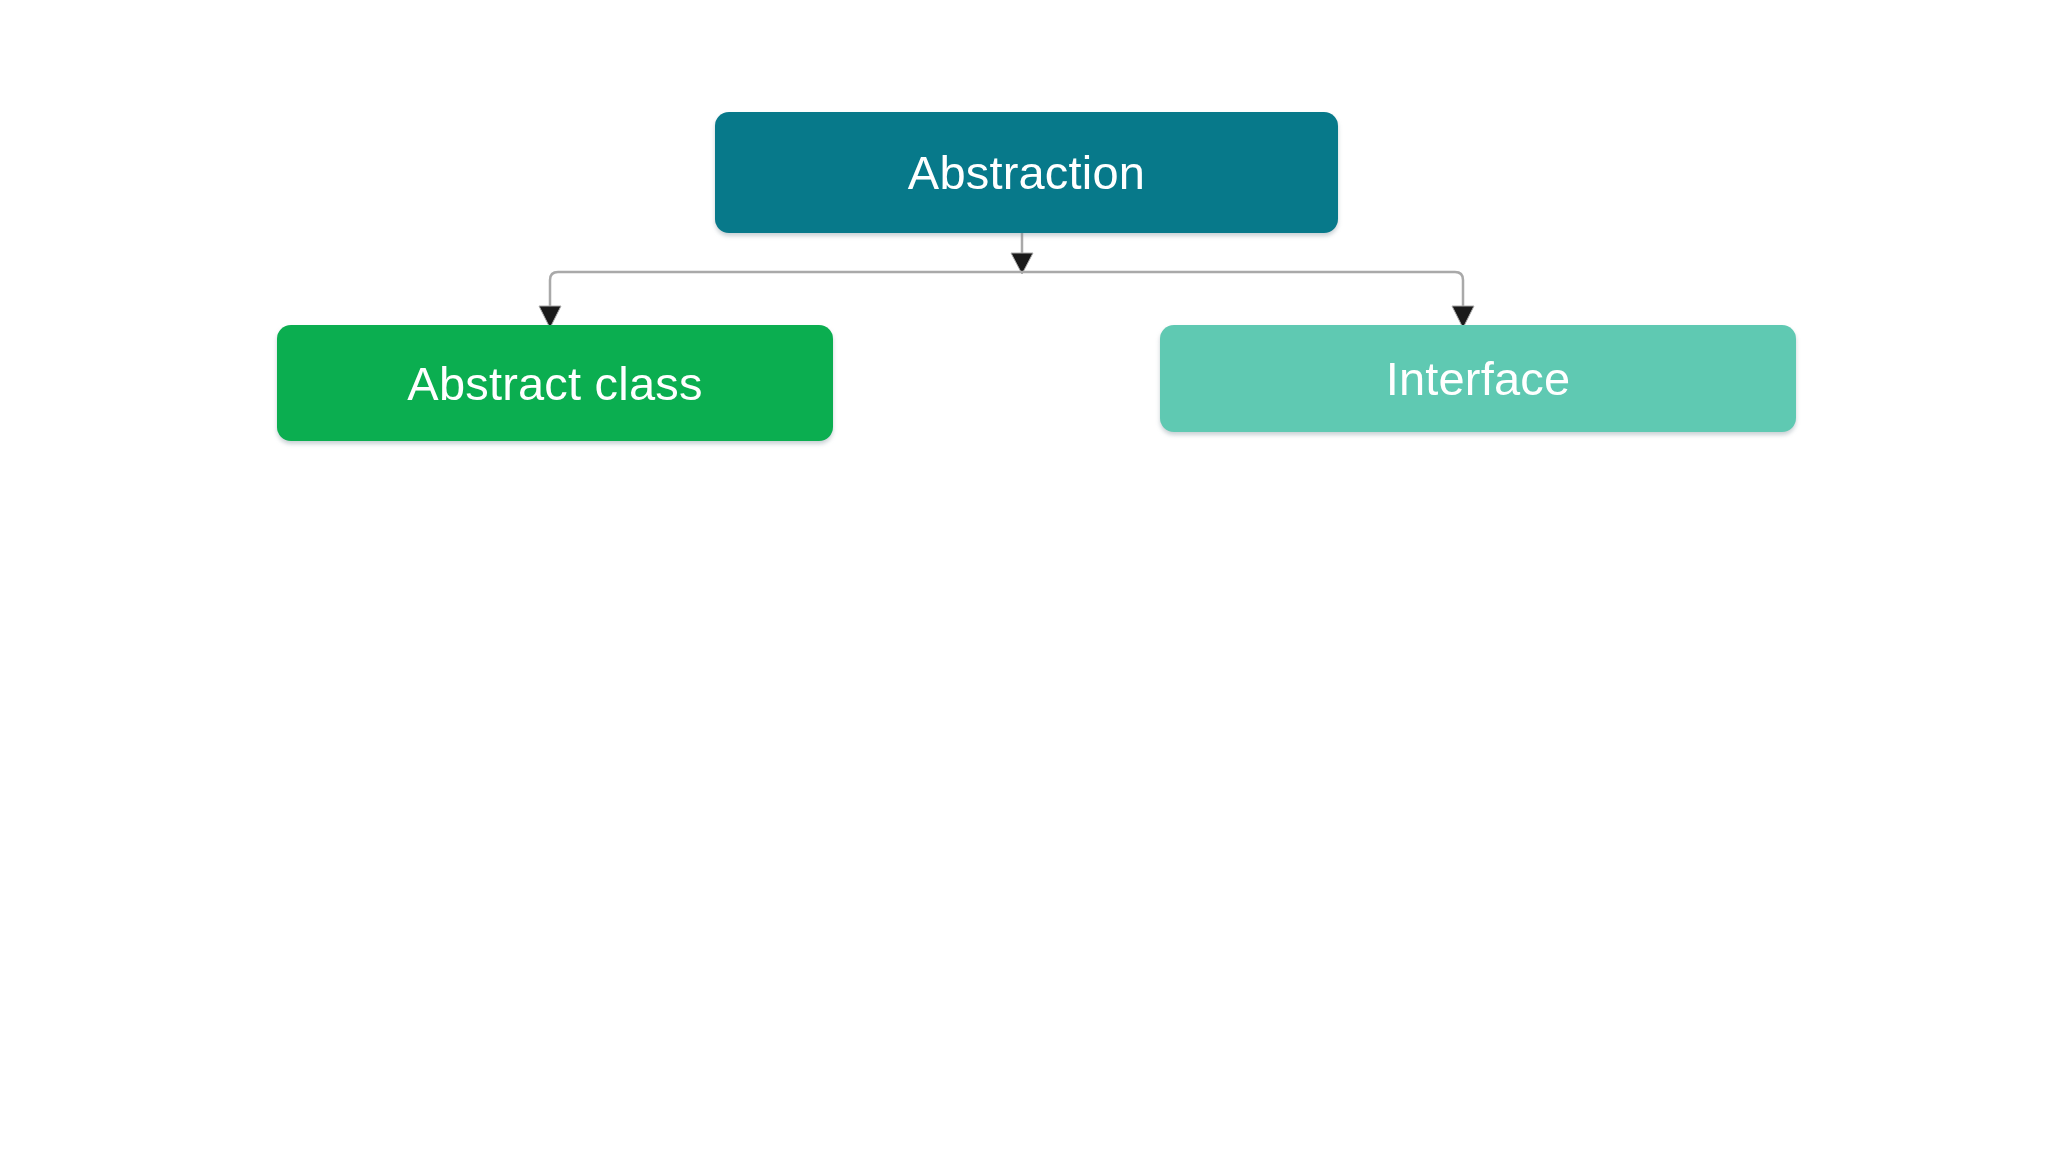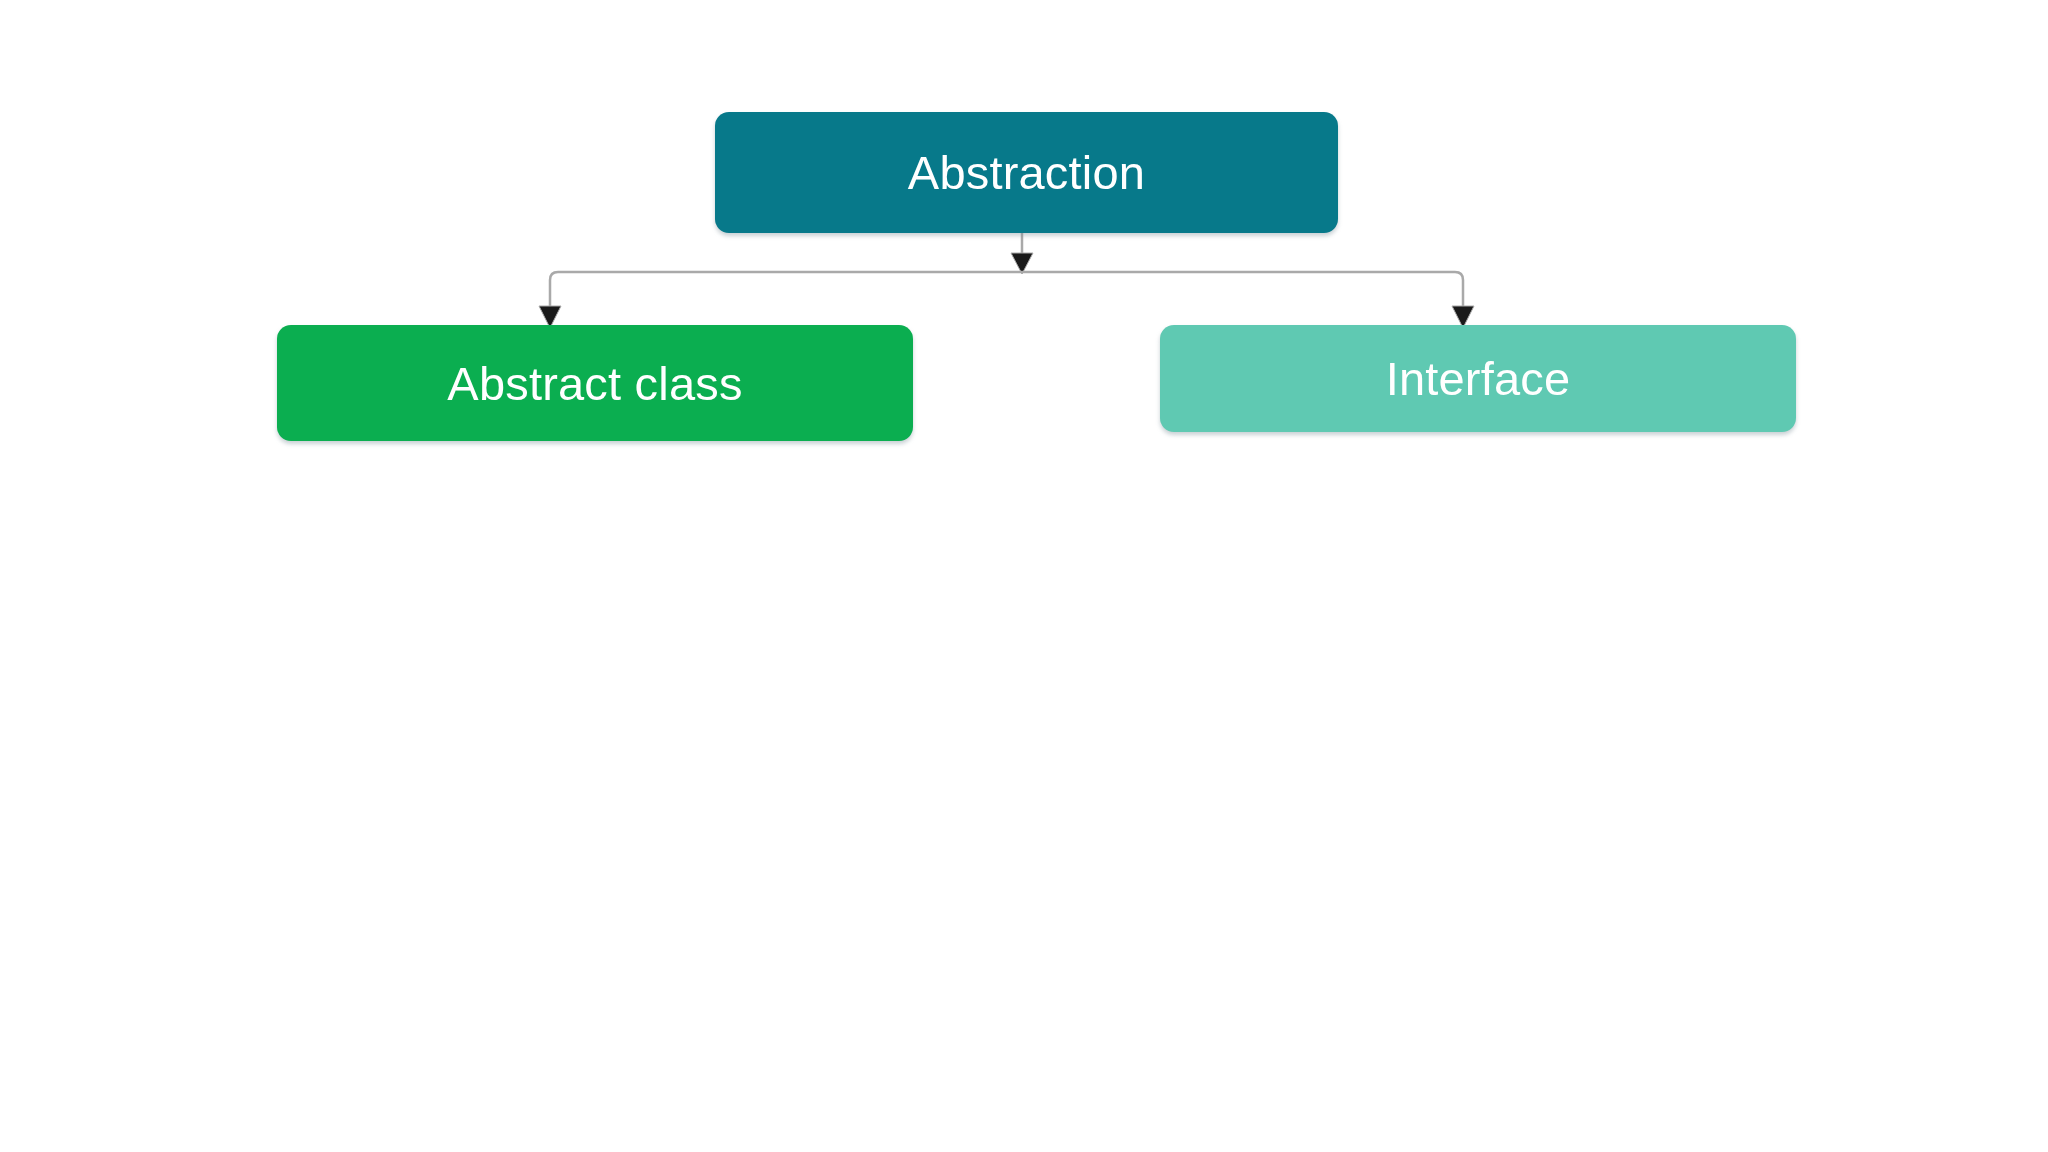--- a/index.html
+++ b/index.html
@@ -58,21 +58,21 @@
   
   #node-abstraction {
     left: 715px;
     top: 112px;
     width: 623px;
     height: 121px;
   }
   #node-abstract-class {
     left: 277px;
     top: 325px;
-    width: 636px;
+    width: 556px;
     height: 116px;
   }
   #node-interface {
     left: 1160px;
     top: 325px;
     width: 636px;
     height: 107px;
   }
 </style>
 </head>

